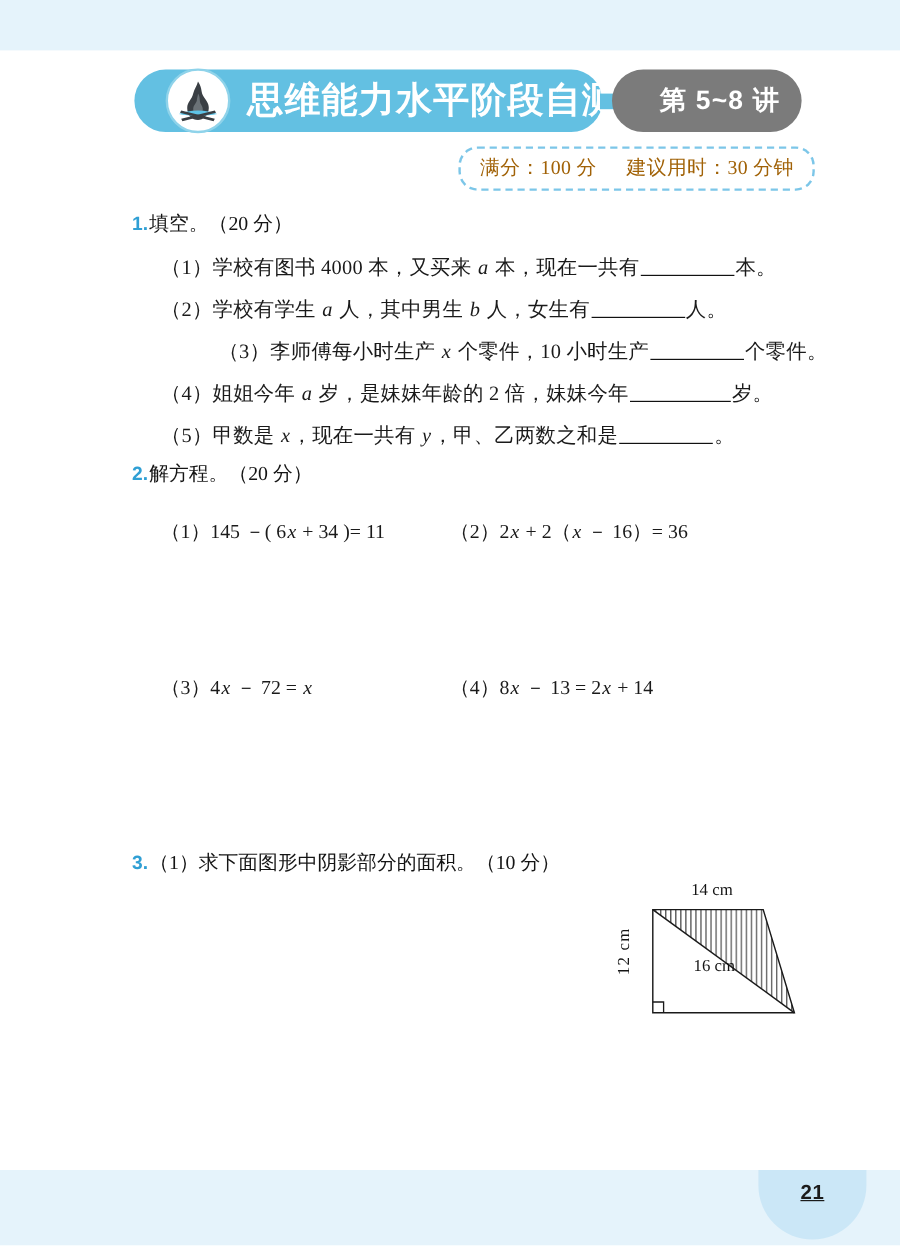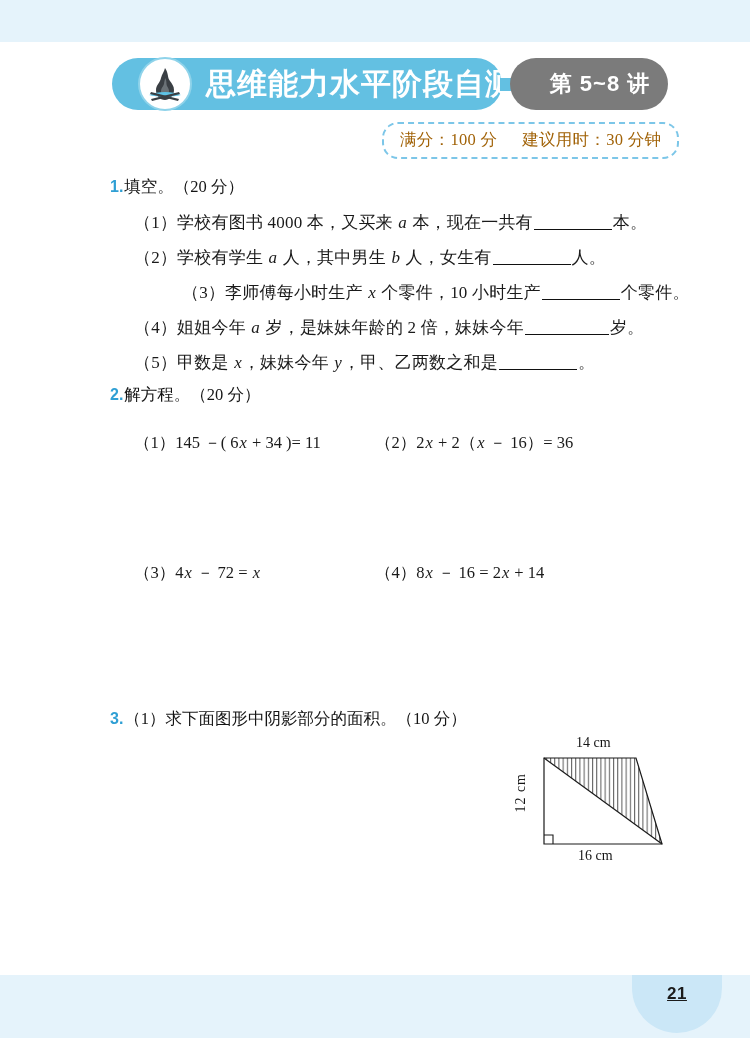--- a/index.html
+++ b/index.html
@@ -191,21 +191,21 @@
   }
   .figure svg { display: block; }
   .fig-label {
     position: absolute;
     font-family: "Liberation Serif", serif;
     font-size: 14px;
     color: #141414;
     white-space: nowrap;
   }
   .fig-top  { left: 576px; top: 735px; }
-  .fig-bot  { left: 578px; top: 848px; }
+  .fig-bot  { left: 578px; top: 798px; }
   .fig-left {
     left: 513px; top: 773px;
     writing-mode: vertical-rl;
     transform: rotate(180deg);
     letter-spacing: 1px;
   }
 </style>
 </head>
 <body>
 
@@ -271,38 +271,38 @@
 </div>
 
 <div class="q-block" style="top:316px;">
   <div class="q-item">
     <span>（4）姐姐今年 </span><em class="var">a</em><span> 岁，是妹妹年龄的 2 倍，妹妹今年</span><span class="blank w-long"></span><span>岁。</span>
   </div>
 </div>
 
 <div class="q-block" style="top:351px;">
   <div class="q-item">
-    <span>（5）甲数是 </span><em class="var">x</em><span>，妹妹今年 </span><em class="var">y</em><span>，甲、乙两数之和是</span><span class="blank"></span><span>。</span>
+    <span>（5）甲数是 </span><em class="var">x</em><span>，现在一共有 </span><em class="var">y</em><span>，甲、乙两数之和是</span><span class="blank"></span><span>。</span>
   </div>
 </div>
 
 <div class="q-block" style="top:384px;">
   <div class="q-head">
     <span class="q-num">2.</span><span>解方程。（20 分）</span>
   </div>
 </div>
 
 <div class="eq-row" style="top:432px;">
   <span class="eq-col-a"><span>（1）</span><span>145 －( 6</span><em class="var">x</em><span> + 34 )= 11</span></span>
   <span class="eq-col-b"><span>（2）</span><span>2</span><em class="var">x</em><span> + 2（</span><em class="var">x</em><span> － 16）= 36</span></span>
 </div>
 
 <div class="eq-row" style="top:562px;">
   <span class="eq-col-a"><span>（3）</span><span>4</span><em class="var">x</em><span> － 72 = </span><em class="var">x</em></span>
-  <span class="eq-col-b"><span>（4）</span><span>8</span><em class="var">x</em><span> － 16 = 2</span><em class="var">x</em><span> + 14</span></span>
+  <span class="eq-col-b"><span>（4）</span><span>8</span><em class="var">x</em><span> － 13 = 2</span><em class="var">x</em><span> + 14</span></span>
 </div>
 
 <div class="q-block" style="top:708px;">
   <div class="q-head">
     <span class="q-num">3.</span><span>（1）求下面图形中阴影部分的面积。（10 分）</span>
   </div>
 </div>
 
 <div class="figure">
   <svg width="190" height="132" viewBox="0 0 190 132">

